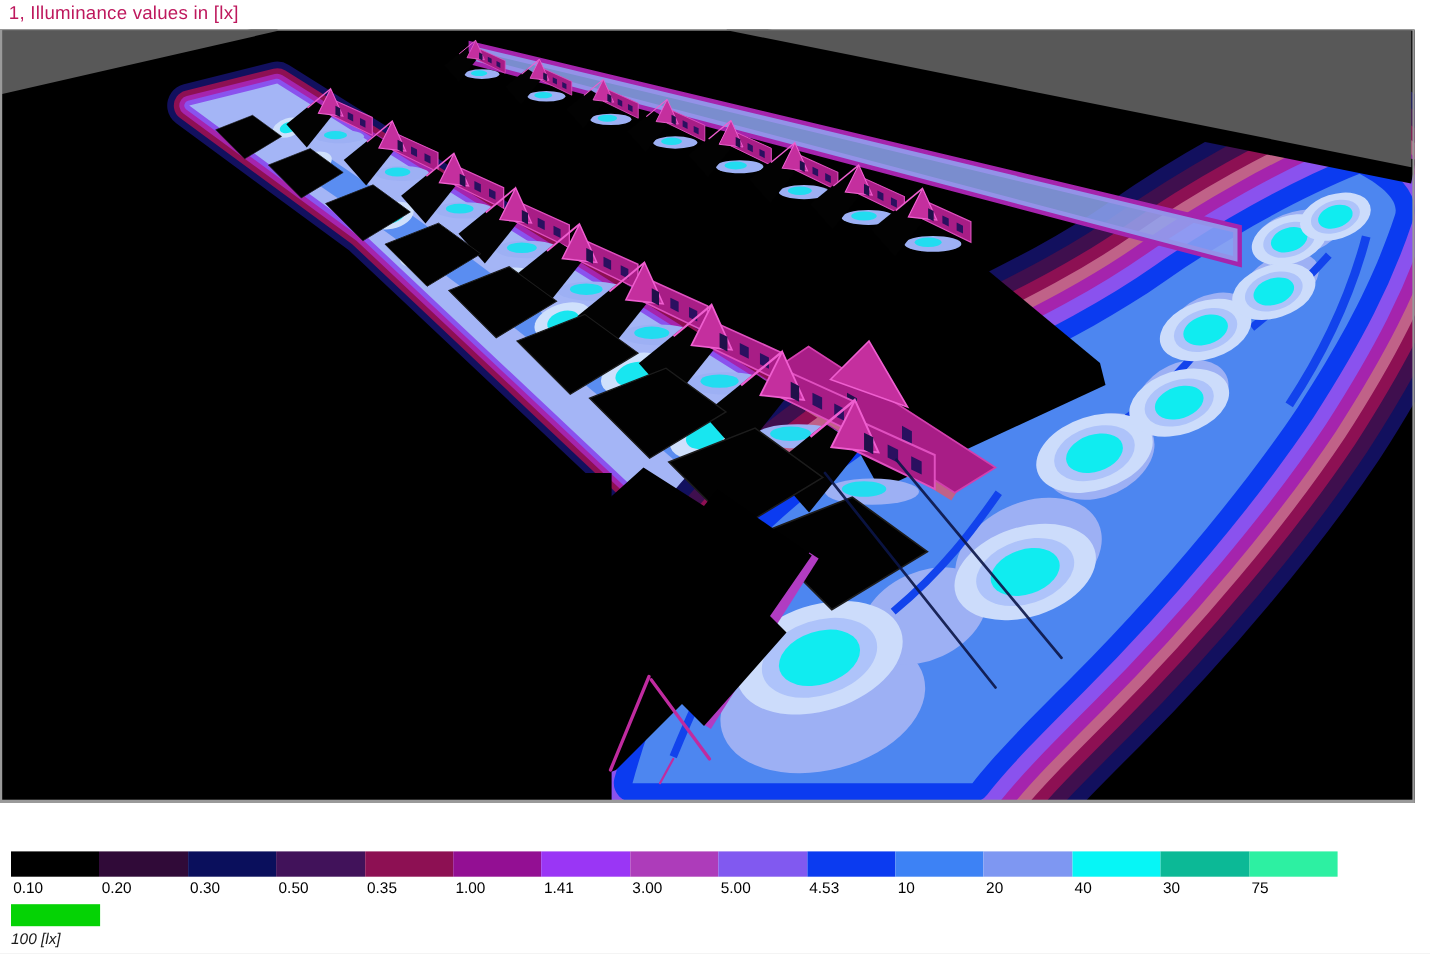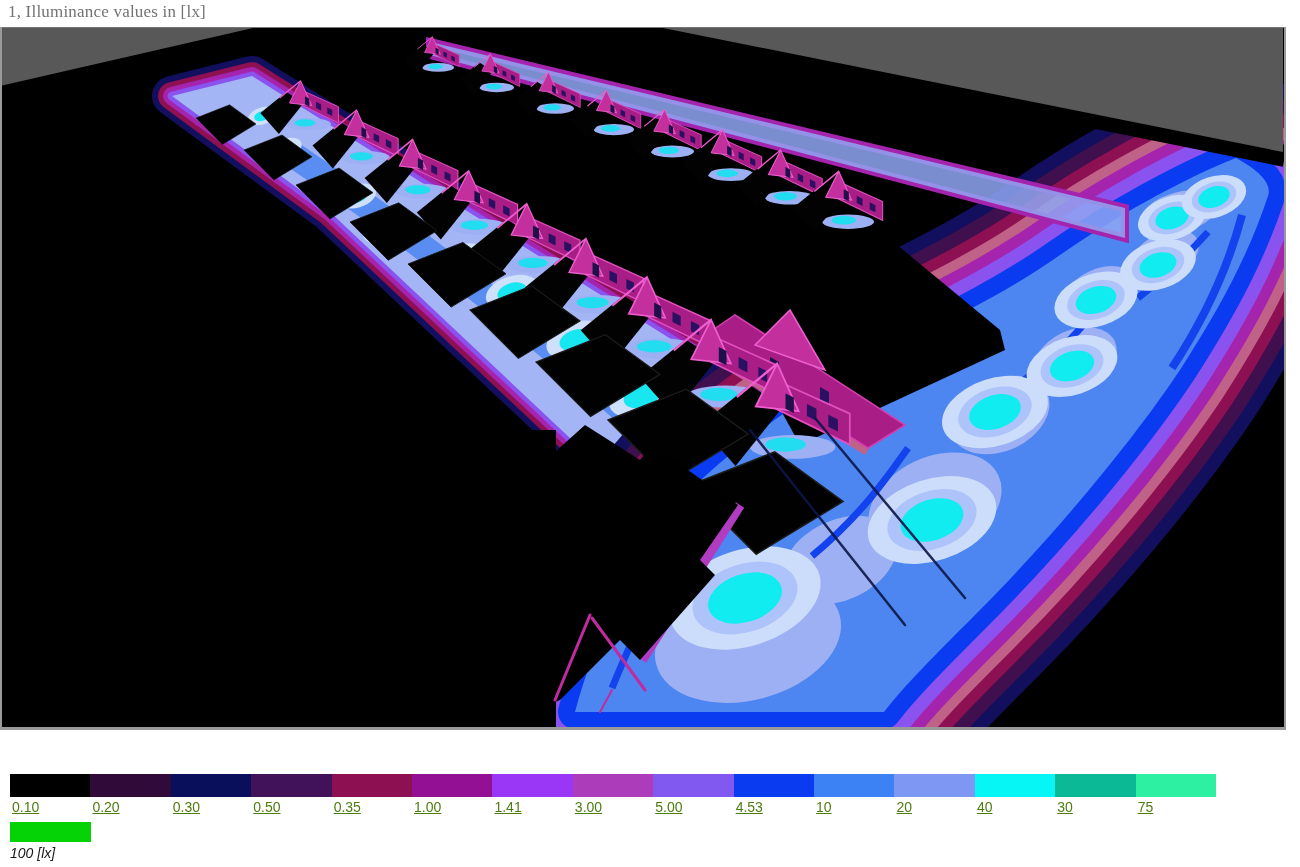--- a/index.html
+++ b/index.html
@@ -1,30 +1,30 @@
 <!DOCTYPE html>
 <html><head>
 <meta charset="utf-8">
 <style>
   html,body{margin:0;padding:0;background:#ffffff;width:1300px;height:867px;overflow:hidden;
     font-family:"Liberation Sans", sans-serif;}
   #page{position:relative;width:1300px;height:867px;background:#fff;}
-  #title{position:absolute;left:8px;top:2px;font-size:17px;color:#737373;letter-spacing:.2px;font-family:Liberation Serif, serif;}
+  #title{position:absolute;left:8px;top:2px;font-size:17px;color:#be185d;letter-spacing:.2px;}
   #render{position:absolute;left:0;top:27px;width:1286px;height:703px;background:#000;}
   #scene{position:absolute;left:0;top:0;}
   .frame{position:absolute;background:#9a9a9a;}
   #frame-left{left:0;top:27px;width:2px;height:703px;}
   #frame-right{left:1284px;top:27px;width:2px;height:703px;}
   #frame-bottom{left:0;top:727px;width:1286px;height:3px;}
   #frame-top{left:0;top:27px;width:1286px;height:1px;background:#777;}
   #legend{position:absolute;left:10px;top:774px;width:1206px;}
   #legend-colorbar{display:flex;width:1206px;height:23px;}
   .lcell{flex:1 1 0;height:23px;}
   #legend-values{display:flex;width:1206px;height:20px;margin-top:2px;}
-  .lval{flex:1 1 0;font-size:14px;color:#4d7c0f;padding-left:2px;box-sizing:border-box;text-decoration:underline;}
+  .lval{flex:1 1 0;font-size:14px;color:#000000;padding-left:2px;box-sizing:border-box;}
   #legend-special{position:absolute;left:10px;top:822px;}
   #special-swatch{width:81px;height:20px;}
   #special-label{font-size:14px;color:#1a1a1a;margin-top:3px;font-style:italic;}
 </style>
 </head>
 <body>
 
 <div id="page">
 
   <div id="title">1, Illuminance values in [lx]</div>

